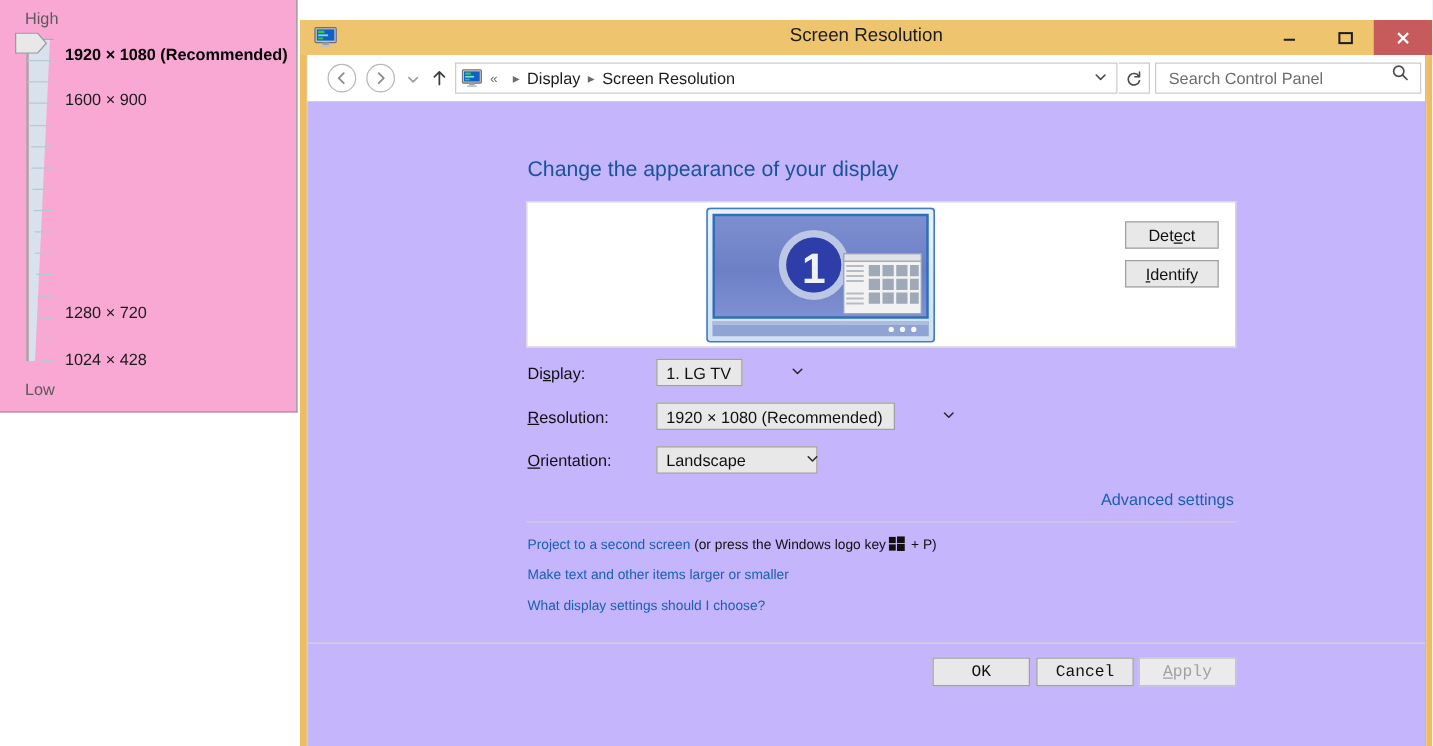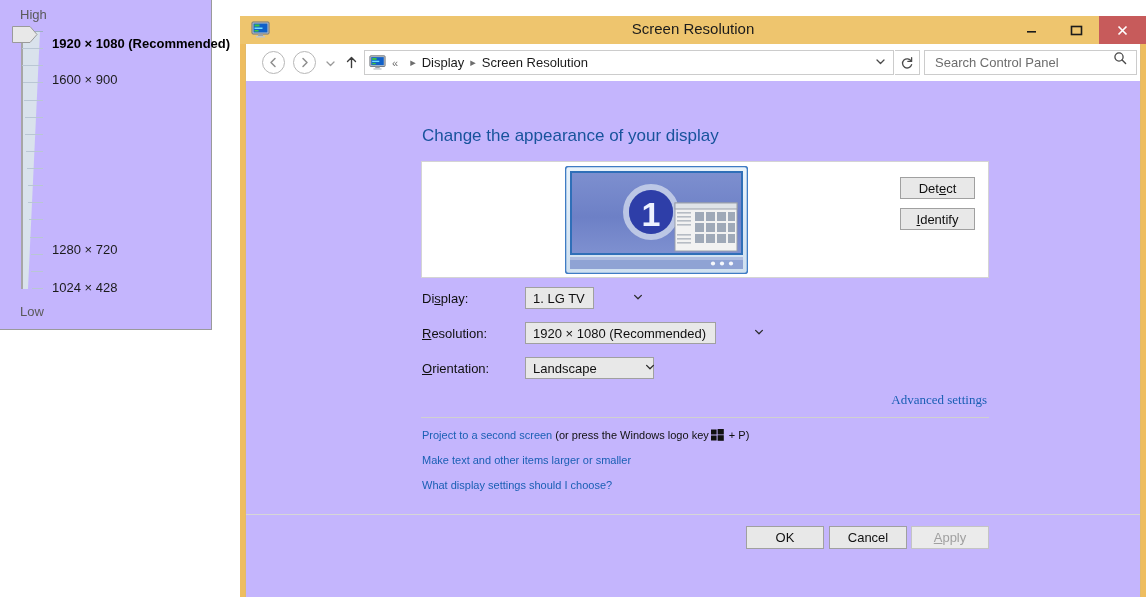--- a/index.html
+++ b/index.html
@@ -14,23 +14,23 @@
     height: 597px;
     background: #ffffff;
     overflow: hidden;
   }
 
   
   #slider-panel {
     position: absolute;
     left: 0px;
     top: 0px;
-    width: 212px;
+    width: 238px;
     height: 330px;
-    background: #c4b5fd;
+    background: #f9a8d4;
     border: 1px solid #9a9a9a;
     border-left: none;
     border-top: none;
     box-sizing: border-box;
   }
   .slider-edge-label {
     position: absolute;
     left: 20px;
     font-size: 13px;
     color: #5a5a5a;
@@ -335,21 +335,21 @@
   #lbl-resolution  { left: 176px; top: 245px; }
   #cmb-resolution  { left: 279px; top: 241px; width: 191px; }
   #lbl-orientation { left: 176px; top: 280px; }
   #cmb-orientation { left: 279px; top: 276px; width: 129px; }
 
   #link-advanced {
     position: absolute;
     right: 153px; top: 311px;
     font-size: 13px;
     color: #1a5fb4;
-    font-family: Liberation Serif, serif;
+    font-family: Liberation Sans, sans-serif;
     white-space: nowrap;
     cursor: default;
   }
   #divider {
     position: absolute;
     left: 175px; top: 336px;
     width: 568px; height: 1px;
     background: #d0d0d0;
   }
   .blue-link {
@@ -384,21 +384,21 @@
     top: 445px;
     width: 78px; height: 23px;
     background: #e8e8e8;
     border: 1px solid #a0a0a0;
     box-sizing: border-box;
     font-size: 13px;
     color: #101010;
     display: flex;
     align-items: center;
     justify-content: center;
-    font-family: Liberation Sans, sans-serif;
+    font-family: Liberation Mono, monospace;
     cursor: default;
   }
   #btn-ok     { left: 500px; }
   #btn-cancel { left: 583px; }
   #btn-apply  { left: 665px; color: #a0a0a0; border-color: #c4c4c4; background: #ebebeb; }
 
   .mn { text-decoration: underline; }
 </style>
 </head>
 <body>

